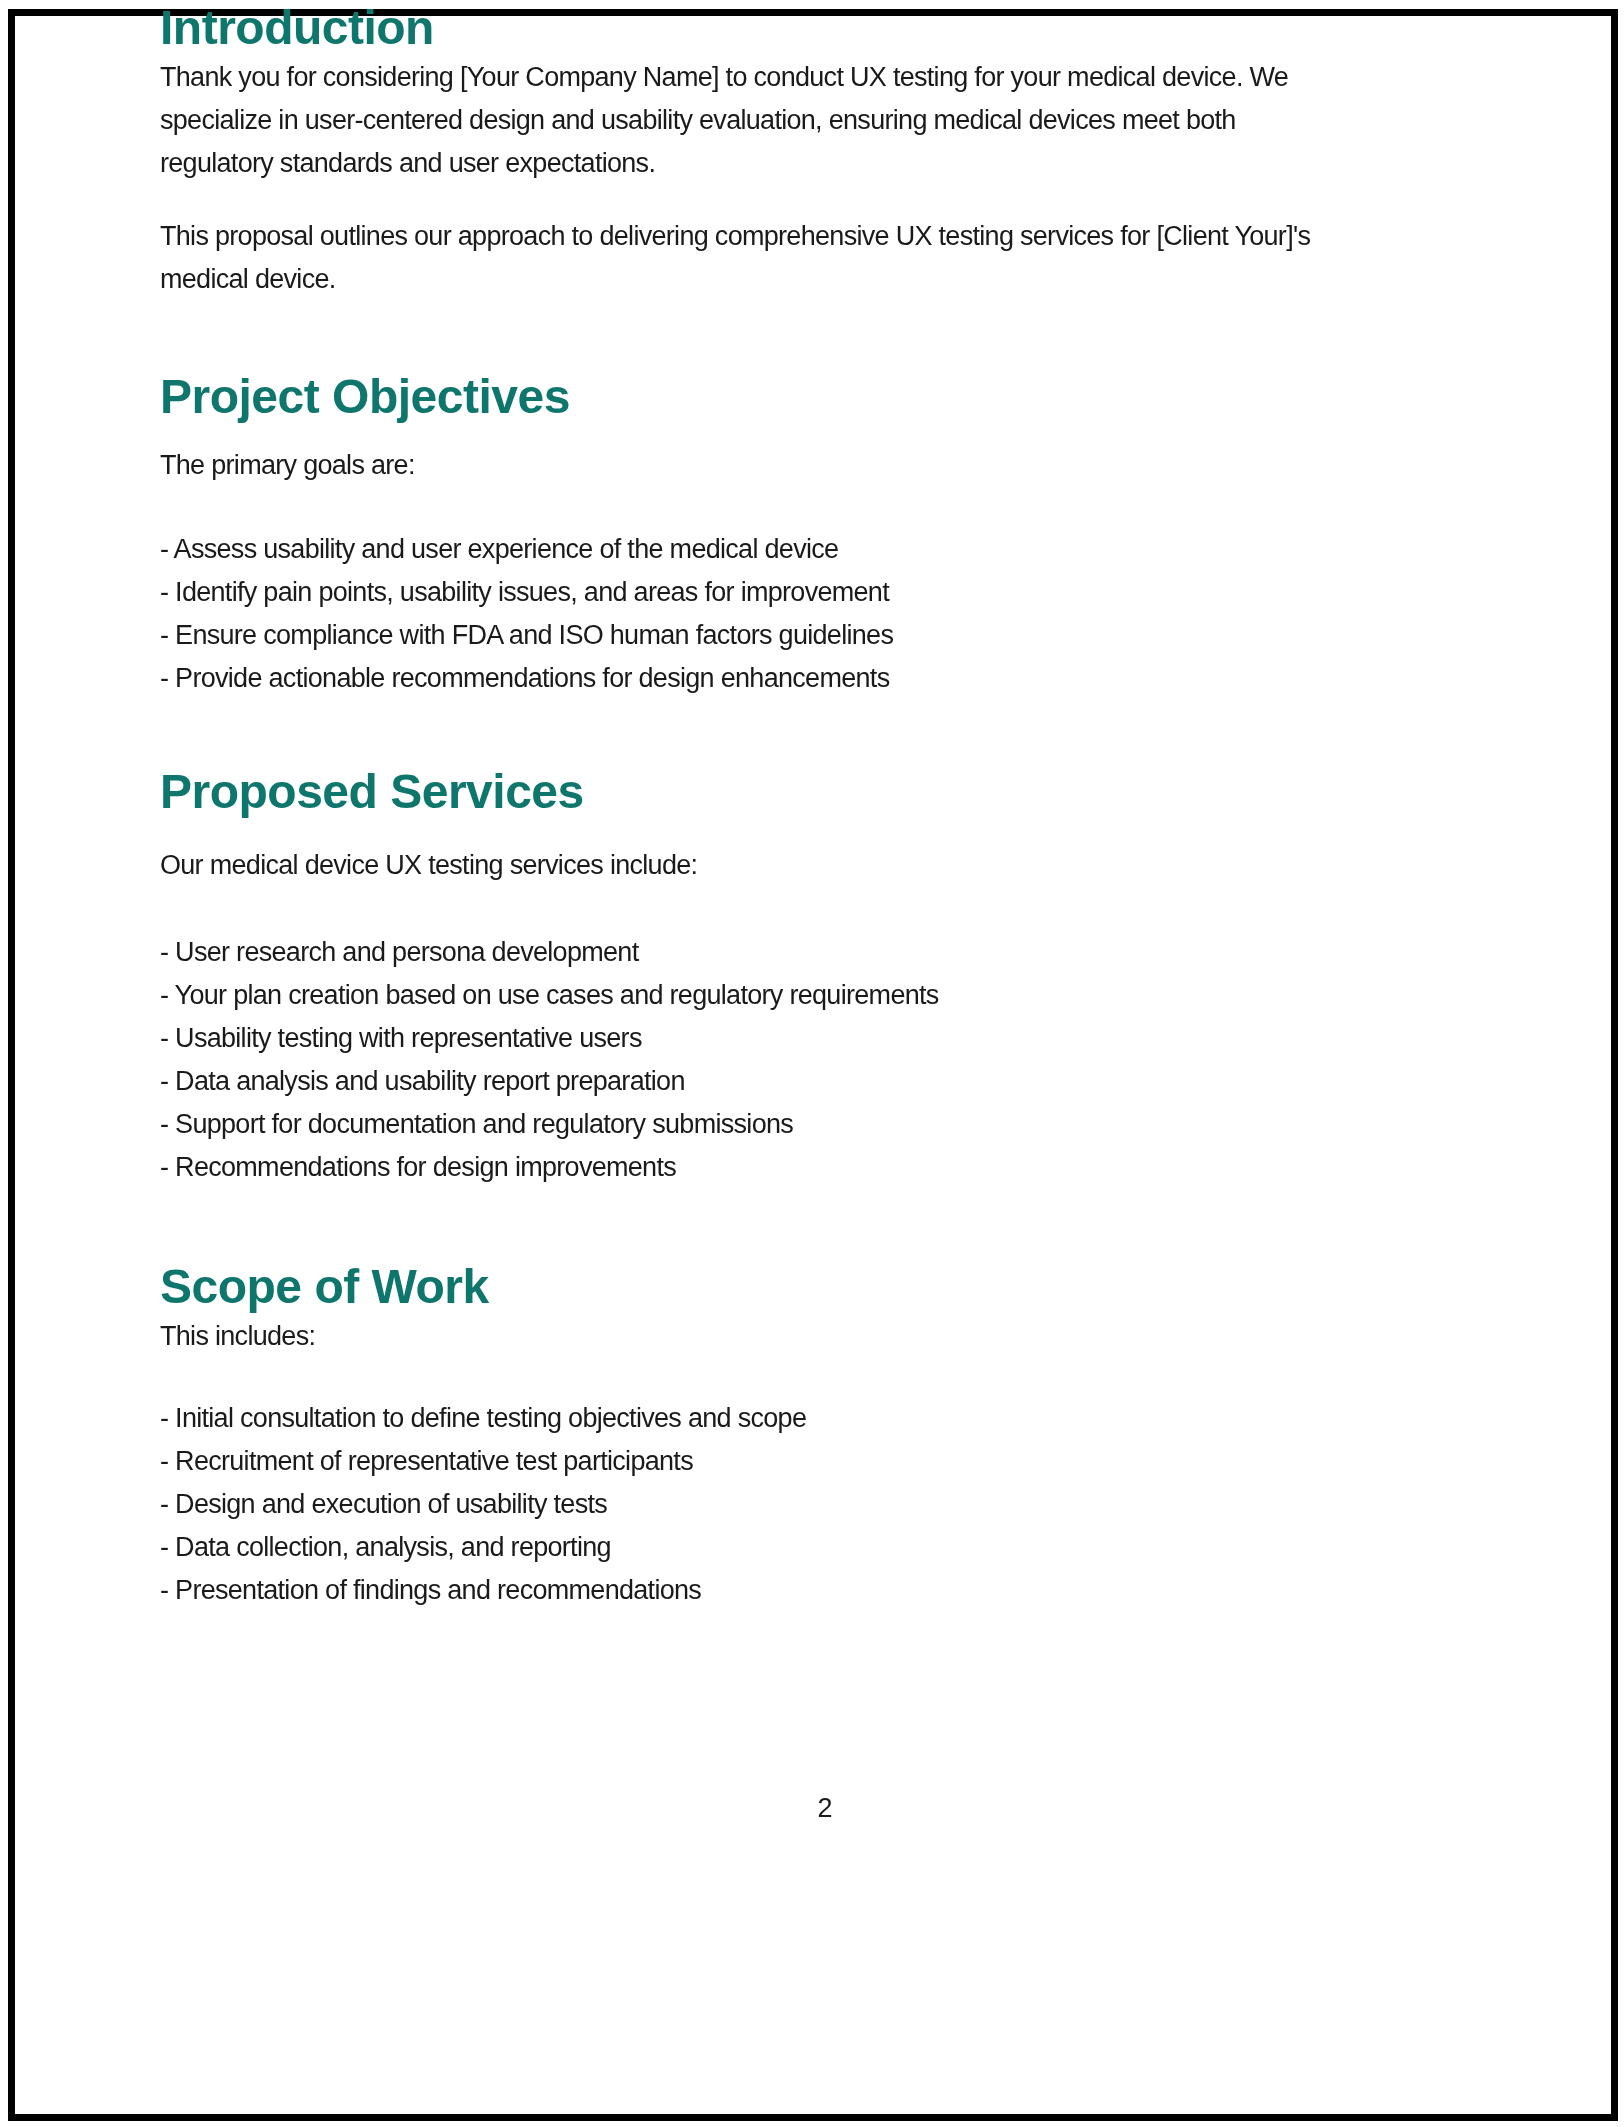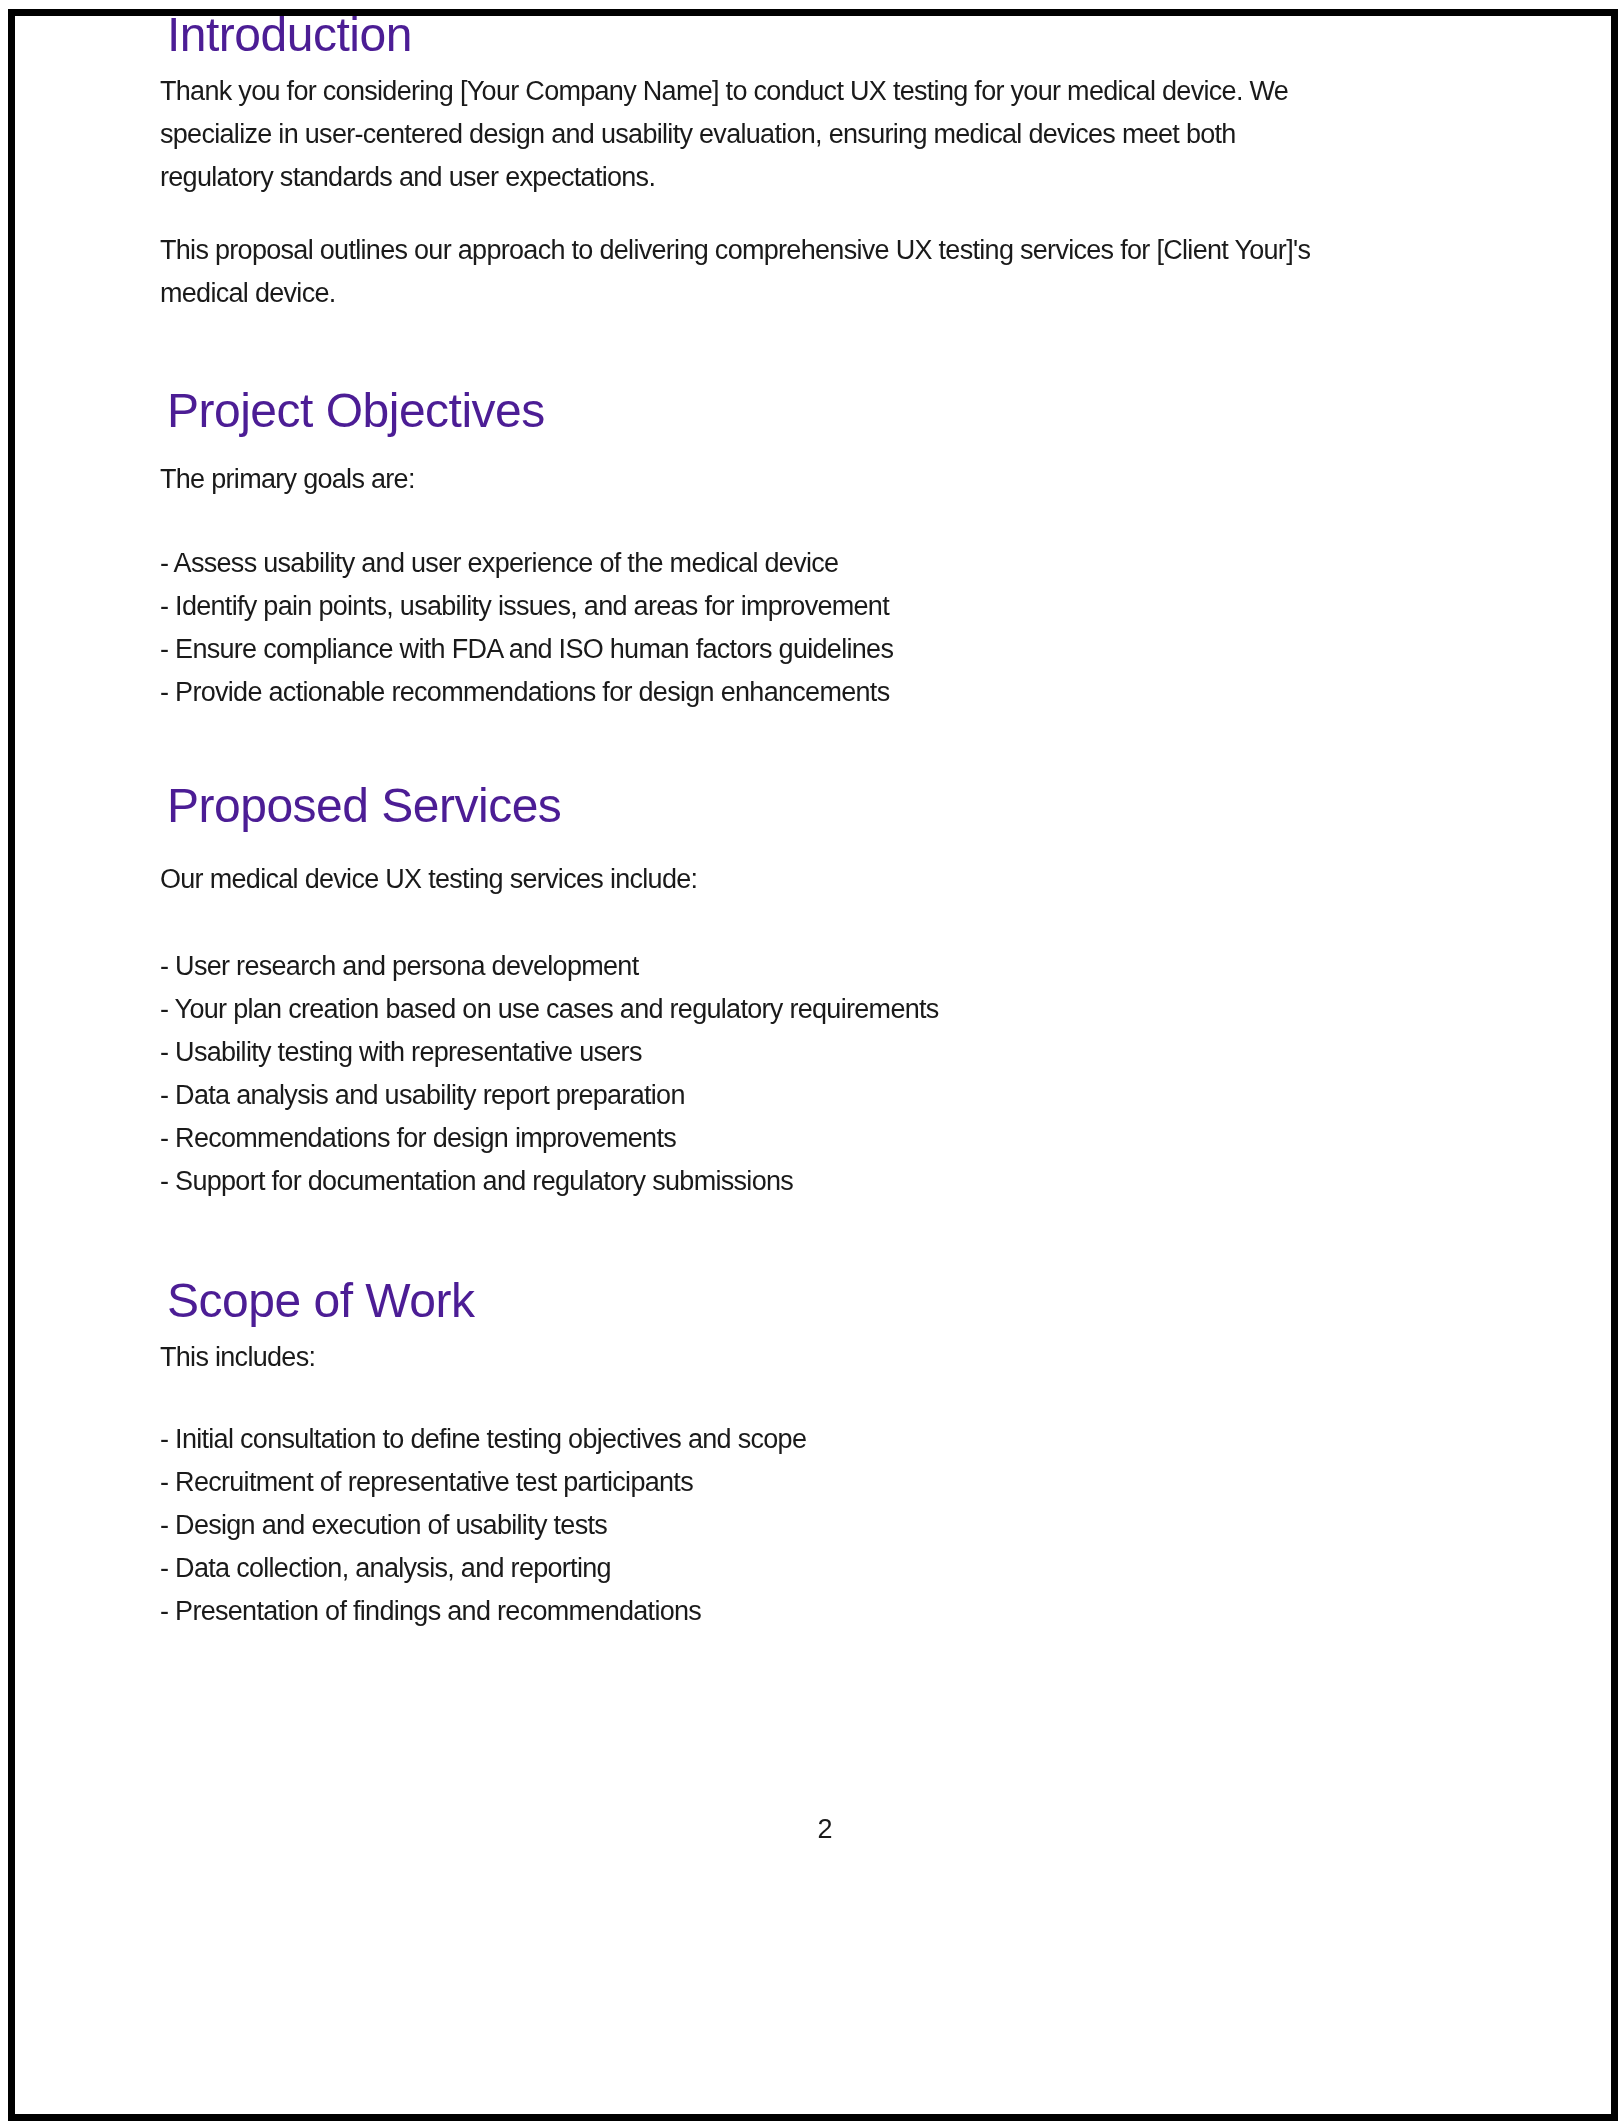--- a/index.html
+++ b/index.html
@@ -27,24 +27,24 @@
   }
   .content {
     position: absolute;
     left: 160px;
     top: 0;
     width: 1330px;
   }
   h1.section-heading {
     font-size: 48px;
     line-height: 56px;
-    font-weight: 400;
+    font-weight: 700;
     letter-spacing: -0.5px;
-    color: #4c1d95;
-    margin: 7px;
+    color: #0f766e;
+    margin: 0;
   }
   .mt-first   { margin-top: 173px; }
   .mt-section { margin-top: 66px; }
   p.body-text {
     font-size: 27px;
     line-height: 43px;
     letter-spacing: -0.7px;
     margin: 0;
     white-space: pre-line;
   }
@@ -96,22 +96,22 @@
 
     <h1 class="section-heading mt-section" style="margin-top:64px;">Proposed Services</h1>
 
     <p class="body-text mt-lead" style="margin-top:24px;">Our medical device UX testing services include:</p>
 
     <div class="bullet-list" style="margin-top:44px;">
       <div class="list-item">- User research and persona development</div>
       <div class="list-item">- Your plan creation based on use cases and regulatory requirements</div>
       <div class="list-item">- Usability testing with representative users</div>
       <div class="list-item">- Data analysis and usability report preparation</div>
+      <div class="list-item">- Support for documentation and regulatory submissions</div>
       <div class="list-item">- Recommendations for design improvements</div>
-      <div class="list-item">- Support for documentation and regulatory submissions</div>
     </div>
 
     <h1 class="section-heading mt-section" style="margin-top:70px;">Scope of Work</h1>
 
     <p class="body-text mt-lead">This includes:</p>
 
     <div class="bullet-list" style="margin-top:39px;">
       <div class="list-item">- Initial consultation to define testing objectives and scope</div>
       <div class="list-item">- Recruitment of representative test participants</div>
       <div class="list-item">- Design and execution of usability tests</div>

